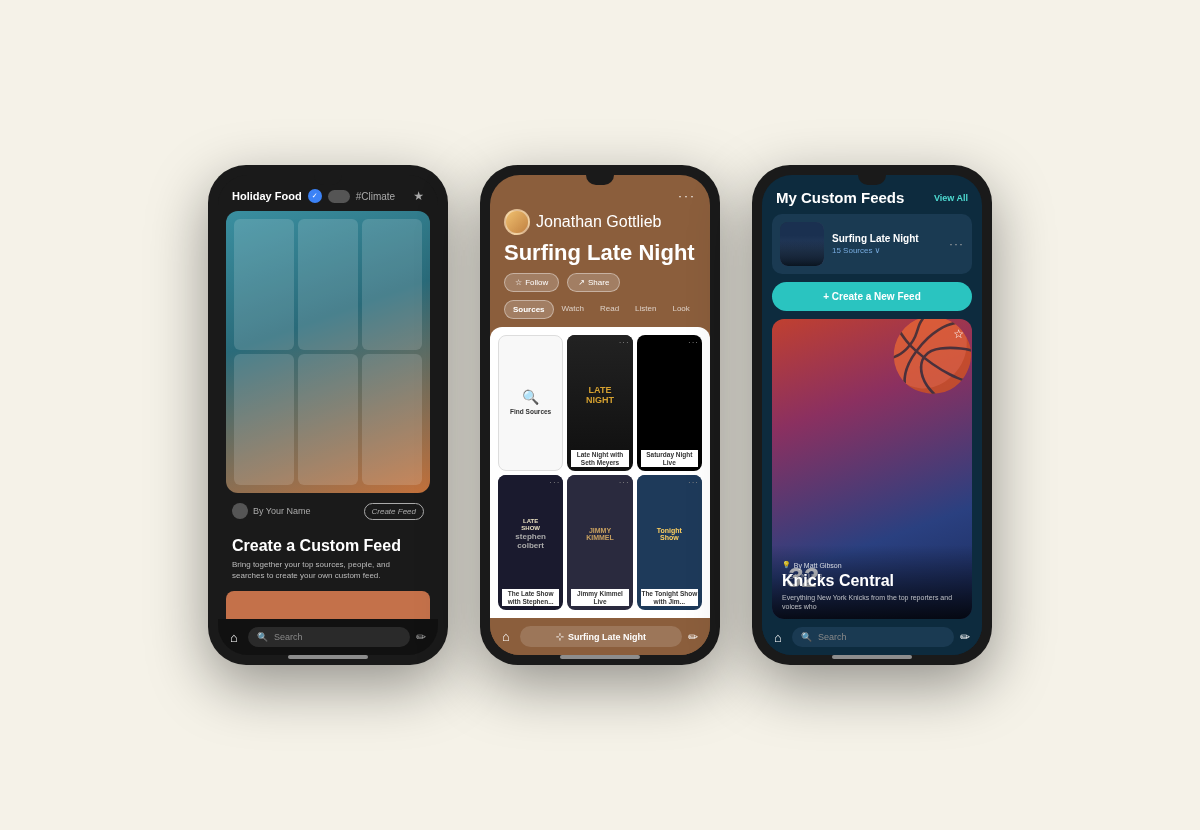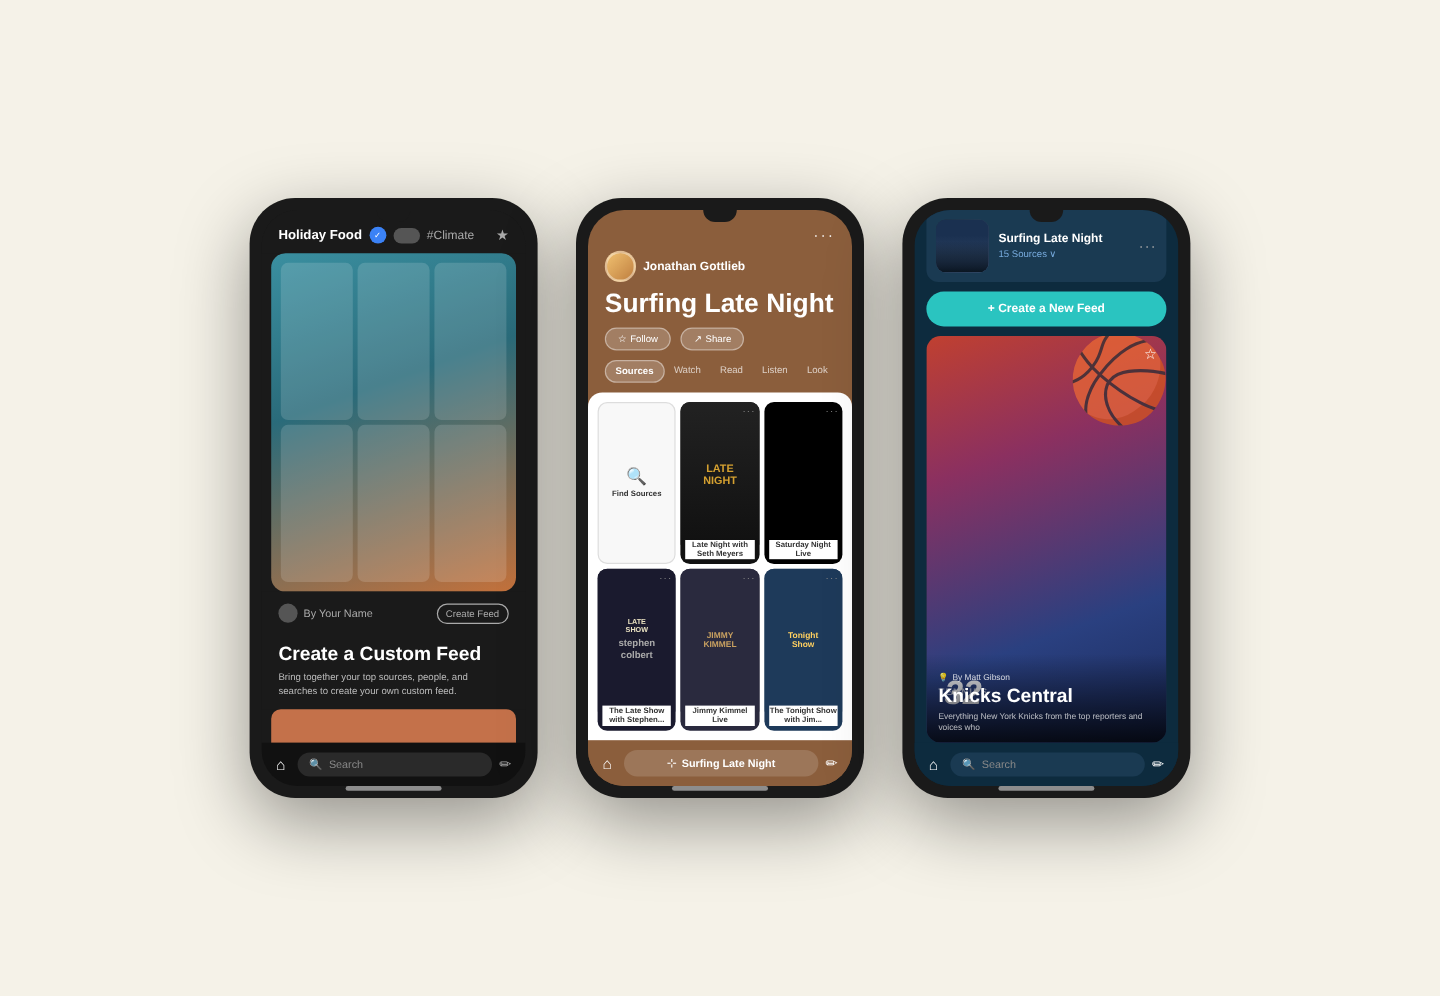--- a/index.html
+++ b/index.html
@@ -151,20 +151,21 @@
       font-size: 9px;
     }
     .create-feed-btn {
       background: transparent;
       border: 1px solid #aaa;
       color: #aaa;
       font-size: 8px;
       padding: 3px 7px;
       border-radius: 10px;
       cursor: pointer;
+      font-style: italic;
     }
     .create-title {
       color: white;
       font-size: 16px;
       font-weight: 800;
       margin-bottom: 4px;
     }
     .create-desc {
       color: #bbb;
       font-size: 8px;
@@ -238,22 +239,22 @@
     }
     .user-avatar {
       width: 26px;
       height: 26px;
       border-radius: 50%;
       background: linear-gradient(135deg, #f0c070, #c08040);
       border: 2px solid rgba(255,255,255,0.4);
     }
     .user-name {
       color: white;
-      font-size: 10px;
-      font-weight: 700;
+      font-size: 16px;
+      font-weight: 400;
     }
     .feed-title-big {
       color: white;
       font-size: 22px;
       font-weight: 900;
       padding: 0 14px 8px;
       line-height: 1.1;
     }
     .action-buttons {
       display: flex;
@@ -765,20 +766,24 @@
       </div>
     </div>
     <div class="bottom-bar"></div>
   </div>
 
   <div class="phone">
     <div class="phone-inner">
       <div class="phone-notch"></div>
       <div class="phone3-screen">
 
+        <div class="phone3-header">
+          <span class="my-feeds-title">My Custom Feeds</span>
+          <span class="view-all-text">View All</span>
+        </div>
 
         <div class="feed-card">
           <div class="feed-thumb">
             <div class="city-thumb">
               <div class="city-lights"></div>
             </div>
           </div>
           <div class="feed-info">
             <div class="feed-card-title">Surfing Late Night</div>
             <div class="feed-sources-count">

